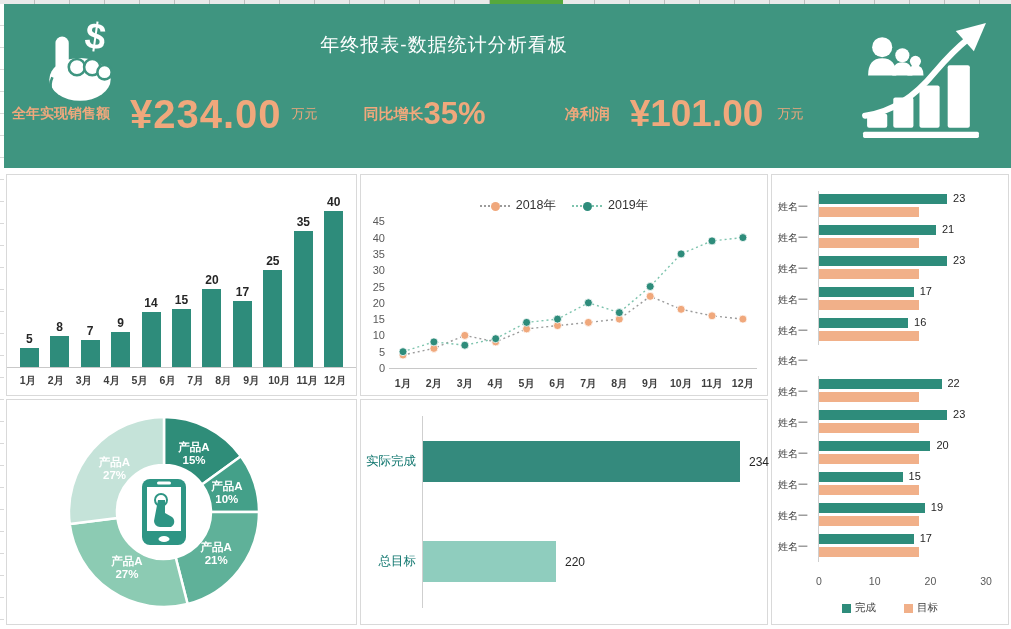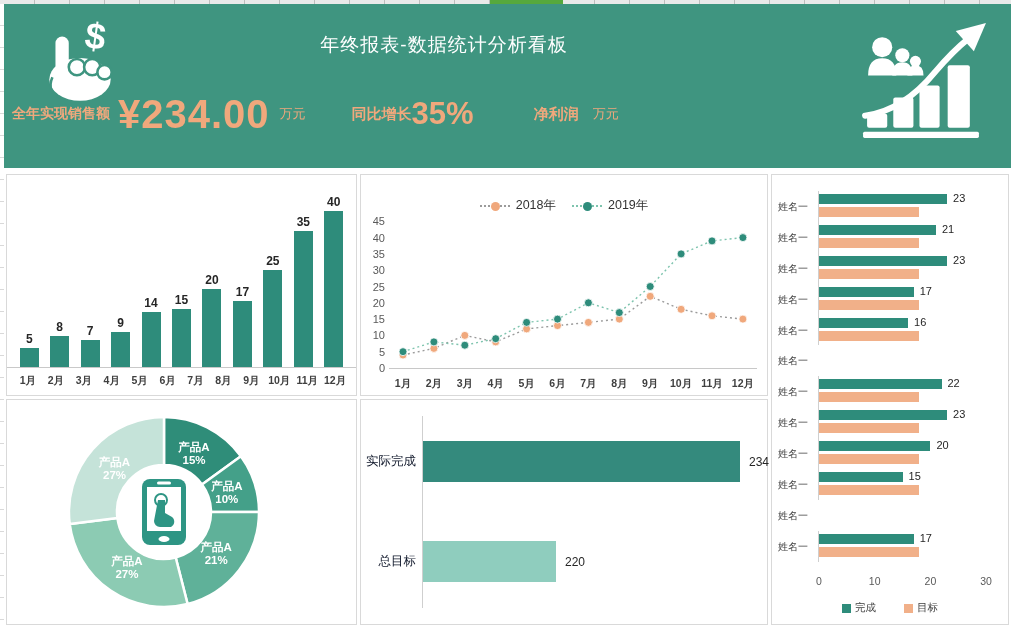--- a/index.html
+++ b/index.html
@@ -69,21 +69,21 @@
   .litem{display:flex;align-items:center;gap:4px;font-size:10.5px;color:#404040;}
 
   
   #donutSvg{position:absolute;inset:0;}
   #donutSvg text{font-size:11.5px;font-weight:bold;fill:#fff;}
 
   
   #summaryChart{position:absolute;inset:0;}
   .saxis{position:absolute;left:61px;top:16px;bottom:16px;width:0;border-left:1px solid #cfcfcf;}
   .slabel{position:absolute;left:0;width:55px;height:41px;display:flex;align-items:center;
-    justify-content:flex-end;font-size:12.5px;color:#0f172a;}
+    justify-content:flex-end;font-size:12.5px;color:#0f766e;}
   .sbar{position:absolute;left:62px;height:41px;}
   .sval{position:absolute;height:41px;display:flex;align-items:center;font-size:12px;color:#262626;}
 </style>
 </head>
 <body>
 
 <div class="board">
 
   <div class="xtop">
     <div class="xgreen"></div>
@@ -98,25 +98,26 @@
         <circle cx="42" cy="50" r="8" fill="#fff" stroke="#3F9580" stroke-width="2.5"></circle>
         <circle cx="57" cy="50" r="8" fill="#fff" stroke="#3F9580" stroke-width="2.5"></circle>
         <circle cx="69" cy="55" r="7" fill="#fff" stroke="#3F9580" stroke-width="2.5"></circle>
         <path d="M18,60 q-6,14 8,20" fill="none" stroke="#3F9580" stroke-width="2.5"></path>
         <text x="60" y="32" font-size="36" font-weight="bold" fill="#fff" text-anchor="middle" transform="rotate(8 60 20)">$</text>
       </svg>
     </div>
     <div class="title">年终报表-数据统计分析看板</div>
     <div class="kpis">
       <span class="kl" style="margin-left: 8px; color: rgb(240, 168, 124);">全年实现销售额</span>
-      <span class="kv-big" style="margin-left: 8px; color: rgb(240, 168, 124);">¥234.00</span>
+      <span class="kv-big" style="margin-left: 20px; color: rgb(240, 168, 124);">¥234.00</span>
       <span class="ku" style="margin-left: 10px; color: rgb(240, 168, 124);">万元</span>
       <span class="kl" style="margin-left: 46px; font-size: 15px; color: rgb(240, 168, 124);">同比增长</span>
       <span class="kv-mid" style="color: rgb(240, 168, 124);">35%</span>
-      <span class="kl" style="margin-left: 60px; font-size: 15px; color: rgb(240, 168, 124);">净利润</span>
+      <span class="kl" style="margin-left: 79px; font-size: 15px; color: rgb(240, 168, 124);">净利润</span>
+      <span class="kv-big2" style="margin-left: 20px; color: rgb(240, 168, 124);">¥101.00</span>
       <span class="ku" style="margin-left: 14px; color: rgb(240, 168, 124);">万元</span>
     </div>
     <div class="hicon-right">
       <svg viewBox="0 0 135 125" width="136" height="132">
         <rect x="8" y="108" width="115" height="6" rx="1.5" fill="#fff"></rect>
         <rect x="12" y="90" width="20" height="14" rx="2" fill="#fff"></rect>
         <rect x="38" y="74" width="20" height="30" rx="2" fill="#fff"></rect>
         <rect x="64" y="62" width="20" height="42" rx="2" fill="#fff"></rect>
         <rect x="92" y="42" width="22" height="62" rx="2" fill="#fff"></rect>
         <path d="M10,92 C40,88 62,70 80,48 C92,34 102,24 112,16" fill="none" stroke="#fff" stroke-width="6" stroke-linecap="round"></path>
@@ -336,20 +337,25 @@
         <div class="nrow">
           <div class="nlabel">姓名一</div>
           <div class="nbars">
             <div class="nteal" style="width: 83.6px; background: rgb(46, 140, 123);"></div>
             <div class="nval" style="left: 89.6px;">15</div>
             <div class="norange" style="width: 100.3px; background: rgb(241, 176, 137);"></div>
           </div>
         </div>
         <div class="nrow">
           <div class="nlabel">姓名一</div>
+          <div class="nbars">
+            <div class="nteal" style="width: 105.8px; background: rgb(46, 140, 123);"></div>
+            <div class="nval" style="left: 111.8px;">19</div>
+            <div class="norange" style="width: 100.3px; background: rgb(241, 176, 137);"></div>
+          </div>
         </div>
         <div class="nrow">
           <div class="nlabel">姓名一</div>
           <div class="nbars">
             <div class="nteal" style="width: 94.7px; background: rgb(46, 140, 123);"></div>
             <div class="nval" style="left: 100.7px;">17</div>
             <div class="norange" style="width: 100.3px; background: rgb(241, 176, 137);"></div>
           </div>
         </div>
       </div>

